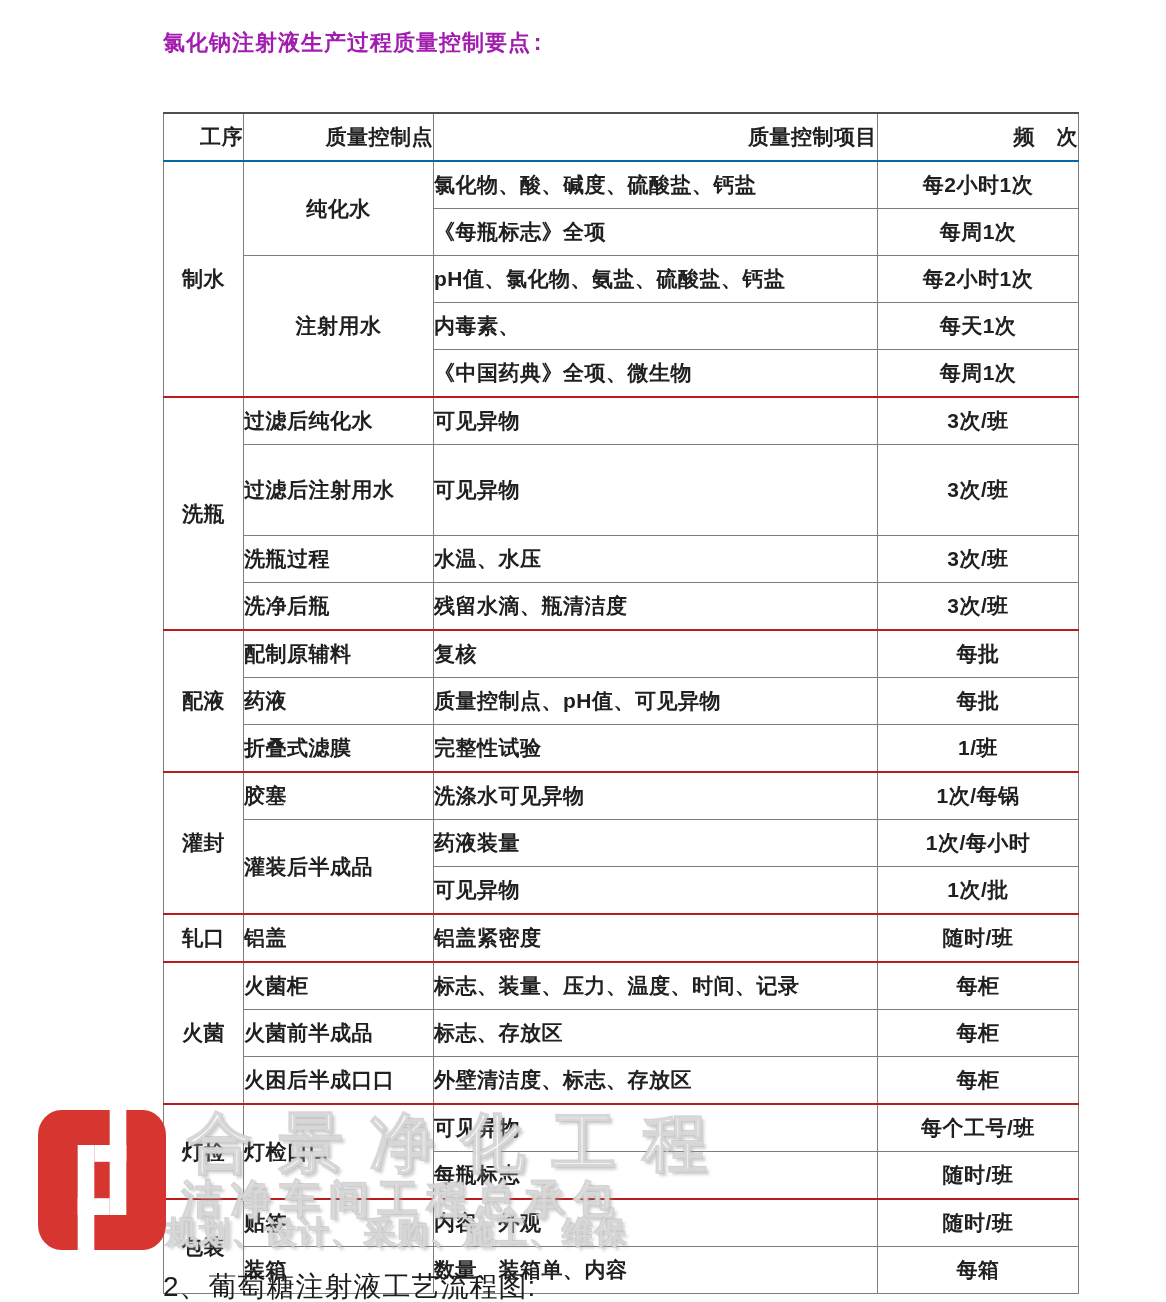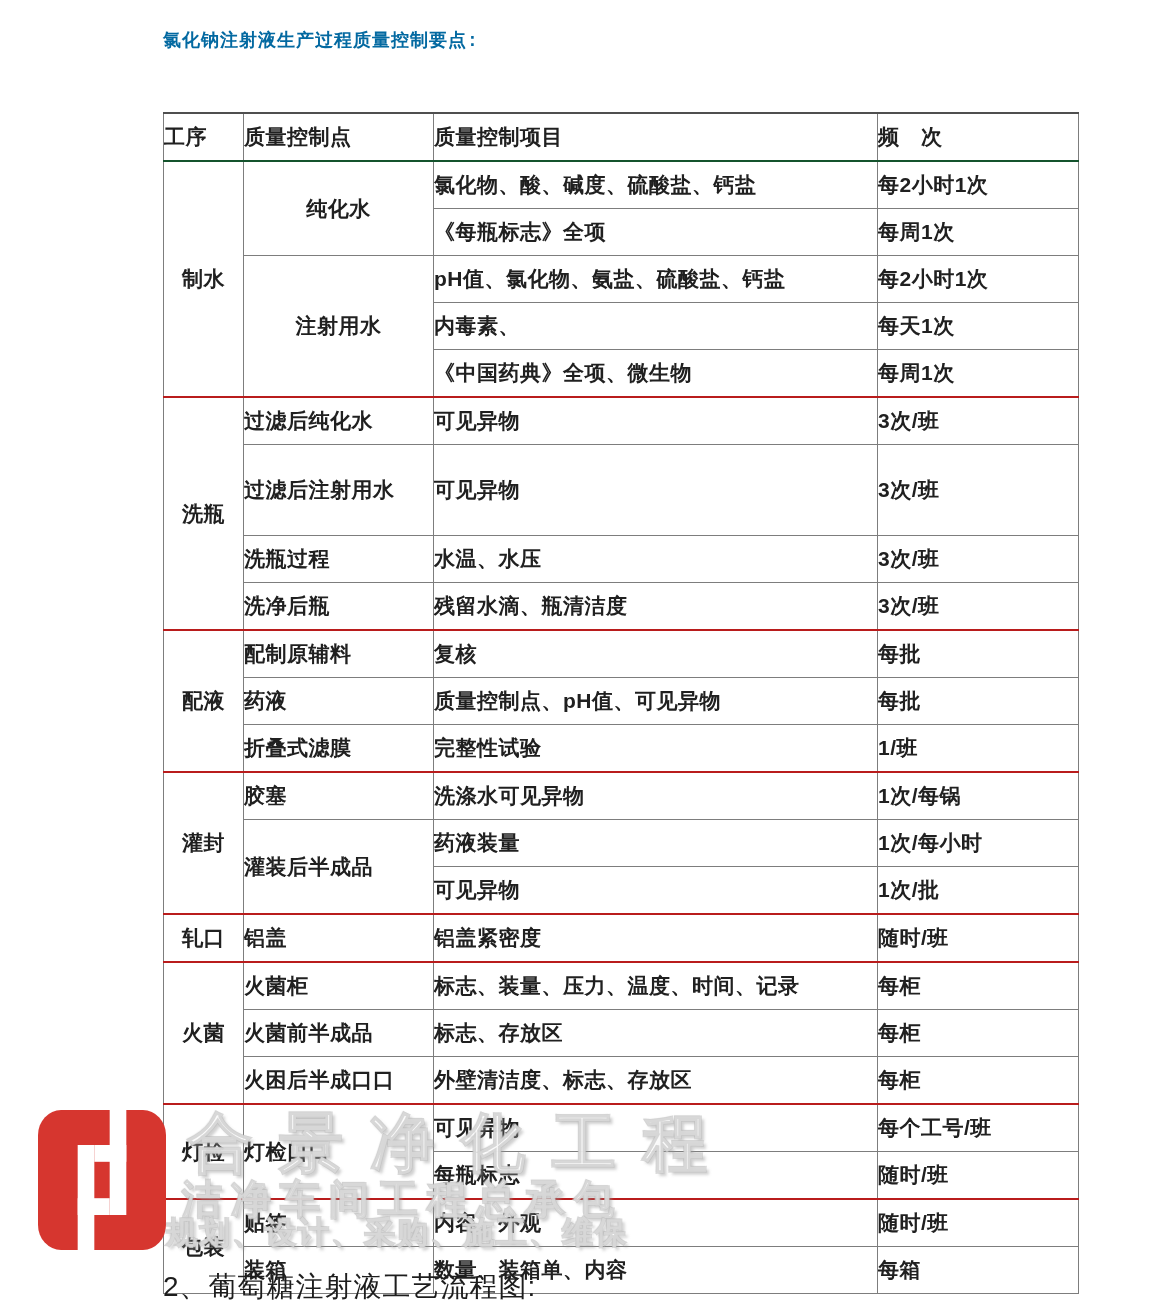--- a/index.html
+++ b/index.html
@@ -3,43 +3,43 @@
 <meta charset="utf-8">
 <style>
   html,body{margin:0;padding:0;}
   body{
     width:1166px;height:1302px;background:#ffffff;position:relative;overflow:hidden;
     font-family:"Liberation Sans","DejaVu Sans",sans-serif;
     color:#1d1d1d;
   }
   .doc-title{
     position:absolute;left:163px;top:28px;
-    font-size:18px;font-weight:700;letter-spacing:1px;color:#0369a1;font-family:Liberation Mono, monospace;
+    font-size:22px;font-weight:700;letter-spacing:1px;color:#a21caf;font-family:Liberation Mono, monospace;
   }
   table.qc{
     position:absolute;left:163px;top:112px;width:915px;
     border-collapse:collapse;table-layout:fixed;
     border:1px solid #4f4f4f;
   }
   table.qc th,table.qc td{
     border:1px solid #7d7d7d;
     font-size:21px;font-weight:700;color:#202020;
     height:46px;padding:0;vertical-align:middle;
     overflow:hidden;letter-spacing:0.5px;
   }
   table.qc thead th{
-    text-align:left;border-bottom:2px solid #14532d;border-top:2px solid #4f4f4f;
+    text-align:right;border-bottom:2px solid #0369a1;border-top:2px solid #4f4f4f;
   }
   tr.section-start td{border-top:2px solid #b91c1c;}
   td.c1{text-align:center;}
   td.c2{text-align:left;padding-left:7px;}
   td.c2.center{text-align:center;padding-left:0;}
   td.c2.wrap{padding-right:25px;line-height:2.45;}
   td.c3{text-align:left;padding-left:11px;}
-  td.c4{text-align:left;padding-left:9px;}
+  td.c4{text-align:center;padding-left:9px;}
   tr.tall{height:91px;}
   .caption{
     position:absolute;left:163px;top:1268px;
     font-size:28px;font-weight:400;color:#1d1d1d;letter-spacing:1px;
   }
   
   .wm-layer{position:absolute;left:0;top:0;width:1166px;height:1302px;pointer-events:none;z-index:5;}
   .wm-logo{position:absolute;left:38px;top:1110px;width:128px;height:140px;}
   .wm-text{
     position:absolute;font-weight:700;white-space:nowrap;

